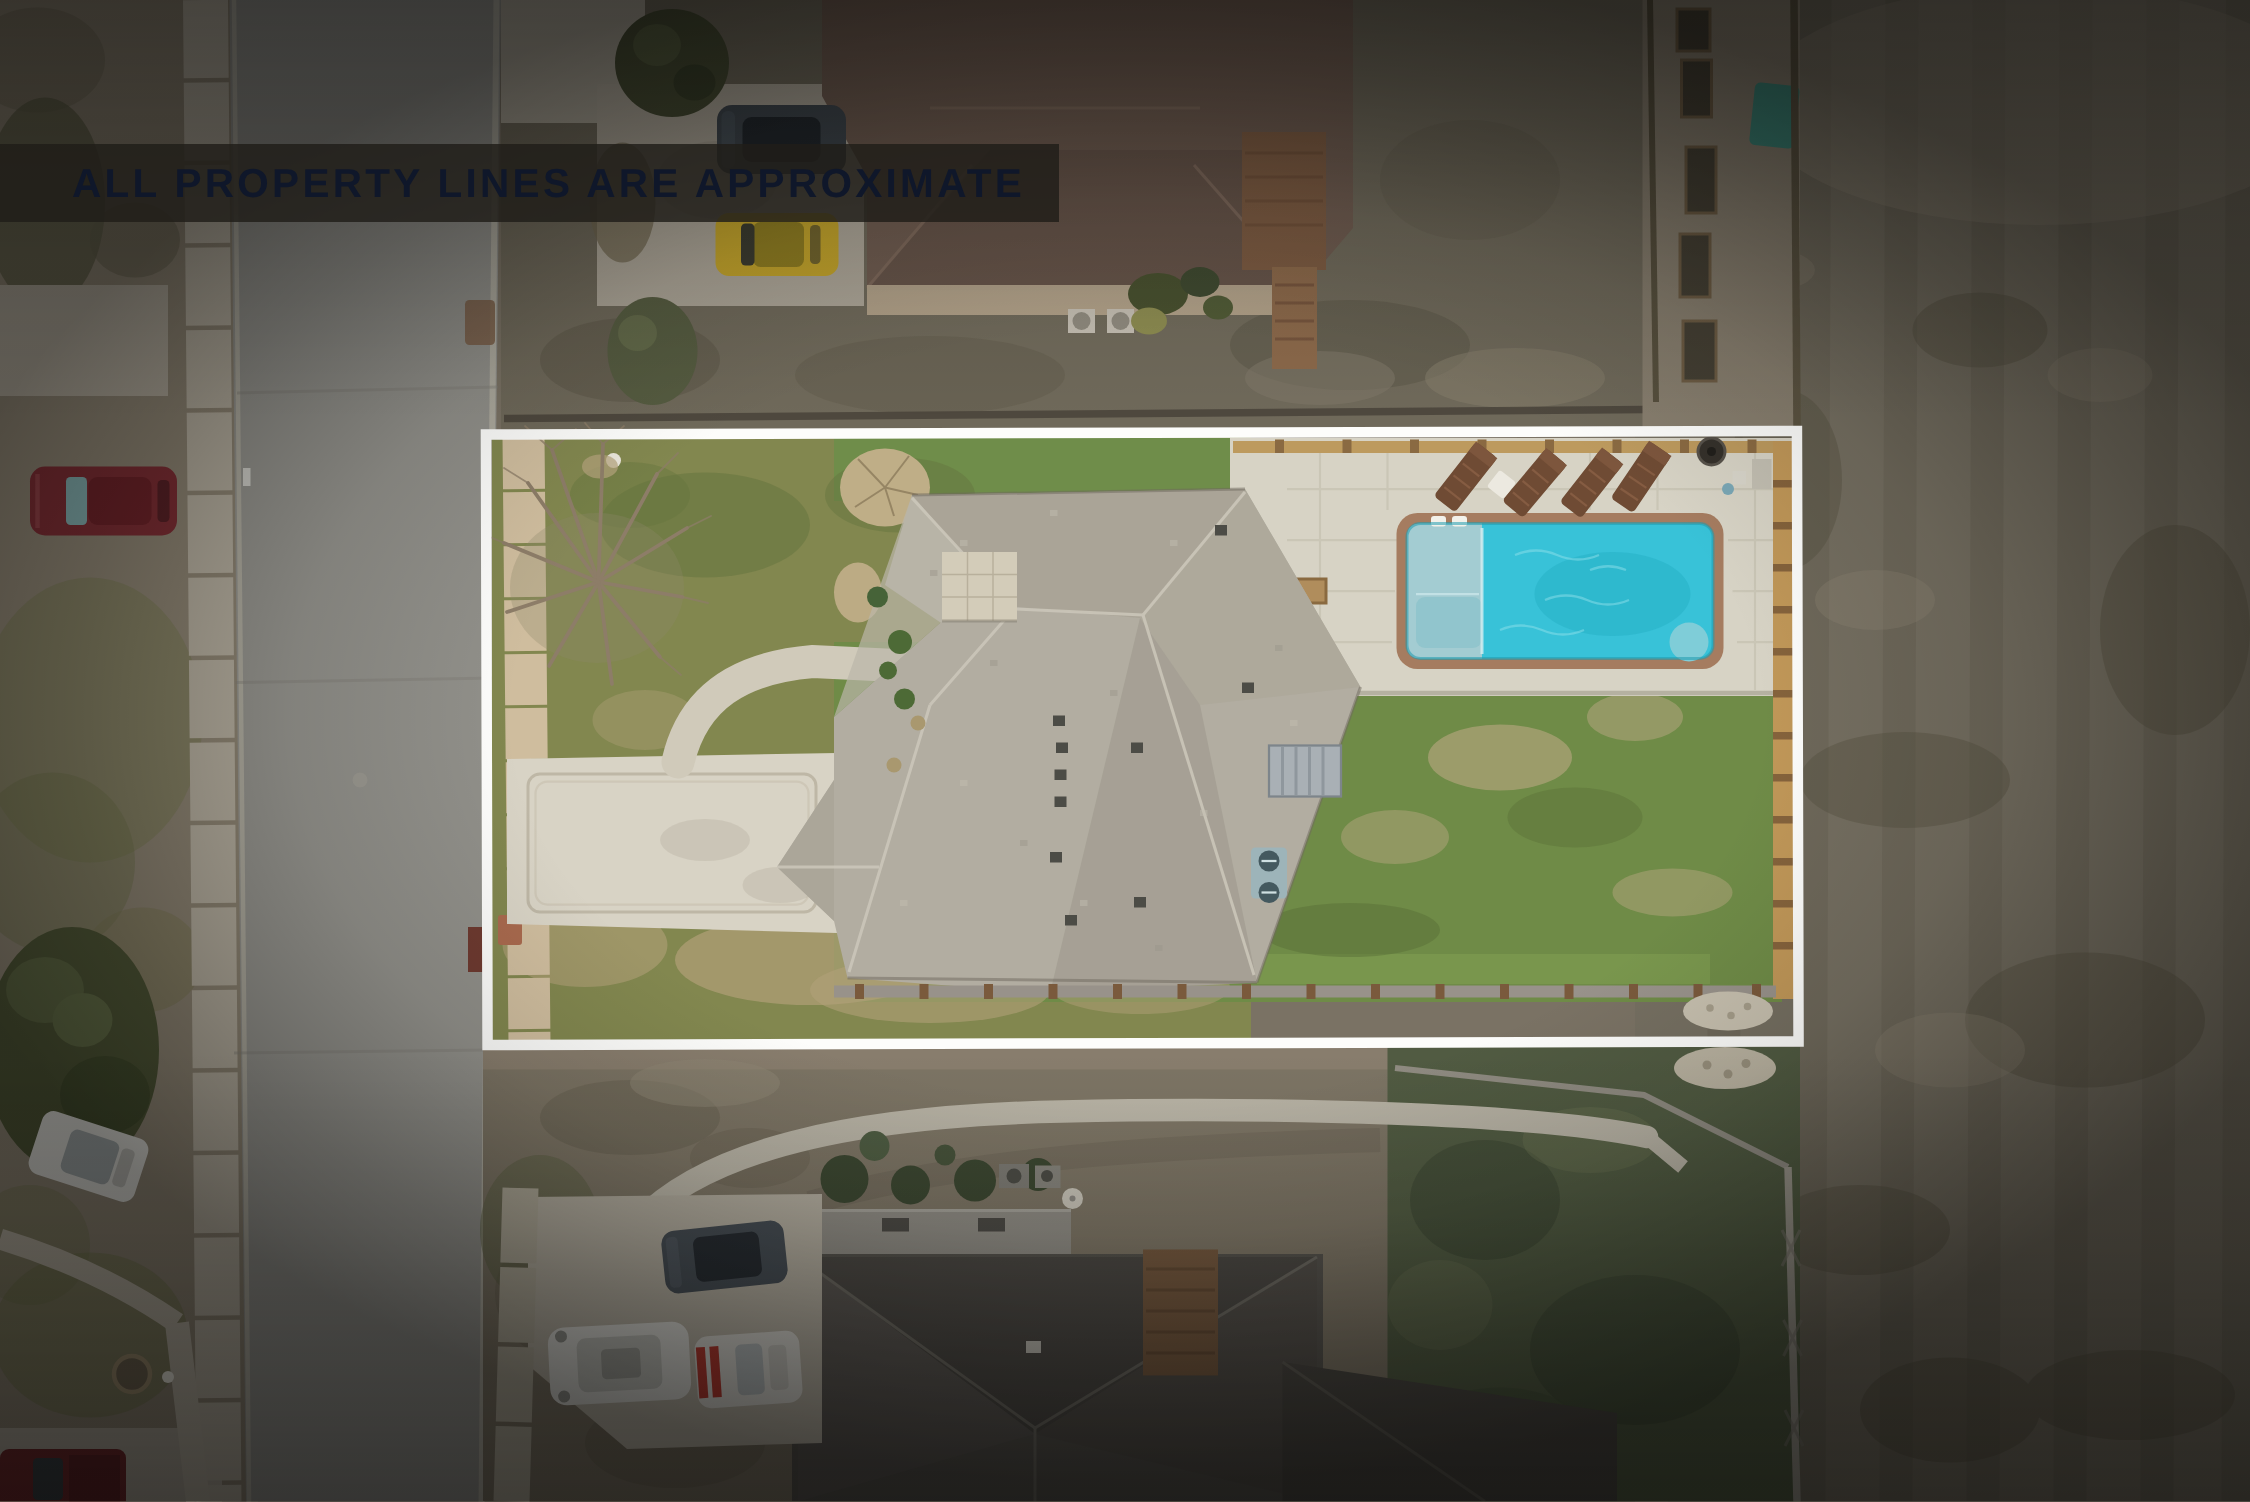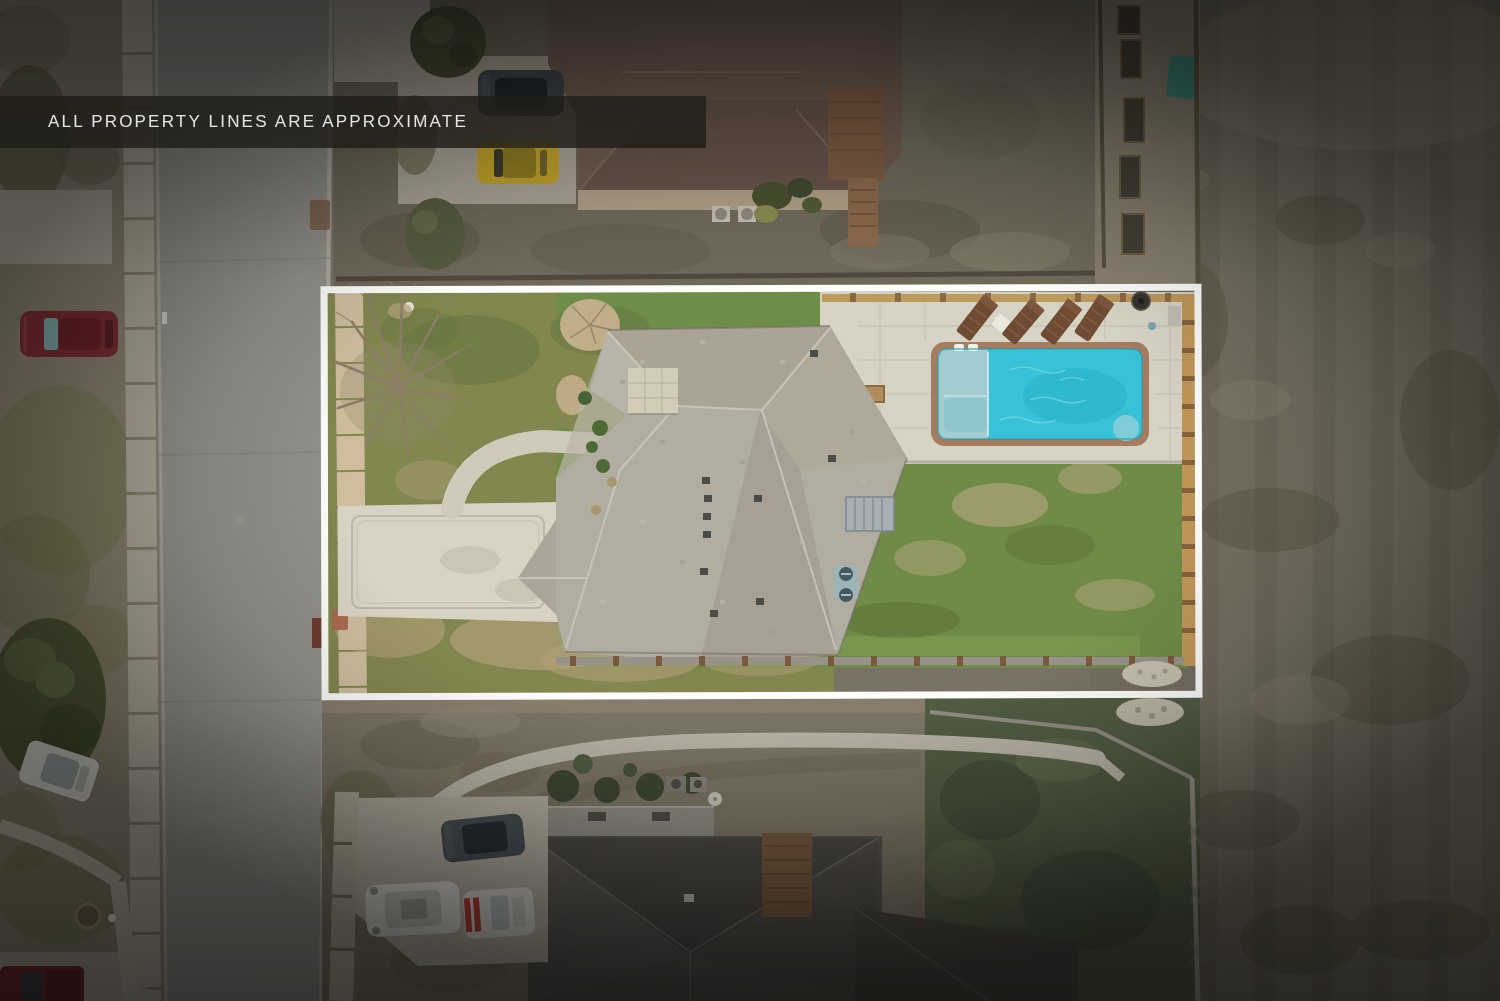--- a/index.html
+++ b/index.html
@@ -8,21 +8,21 @@
   .scene{position:absolute;left:0;top:0;}
   .vignette{position:absolute;left:0;top:0;width:1500px;height:1001px;pointer-events:none;
     background:
       radial-gradient(ellipse 830px 510px at 758px 478px,
         rgba(0,0,0,0) 50%, rgba(0,0,0,0.10) 68%, rgba(0,0,0,0.30) 86%, rgba(0,0,0,0.43) 100%),
       linear-gradient(180deg,
         rgba(0,0,0,0.30) 0%, rgba(0,0,0,0.10) 15%, rgba(0,0,0,0) 28%,
         rgba(0,0,0,0) 70%, rgba(0,0,0,0.10) 82%, rgba(0,0,0,0.36) 100%);}
   .banner{position:absolute;left:0;top:96px;width:706px;height:52px;box-sizing:border-box;
     padding-left:48px;display:flex;align-items:center;}
-  .banner span{color:#e5e5e5;font-size:17px;font-weight:400;letter-spacing:2.2px;white-space:nowrap;}
+  .banner span{color:#0f172a;font-size:27px;font-weight:700;letter-spacing:2.2px;white-space:nowrap;}
 </style>
 </head>
 <body>
 
 <div class="stage">
 <svg class="scene" width="1500" height="1001" viewBox="0 0 1500 1001" xmlns="http://www.w3.org/2000/svg">
 
   <rect x="0" y="0" width="1500" height="1001" fill="#7a7264"></rect>
 
   <g>

